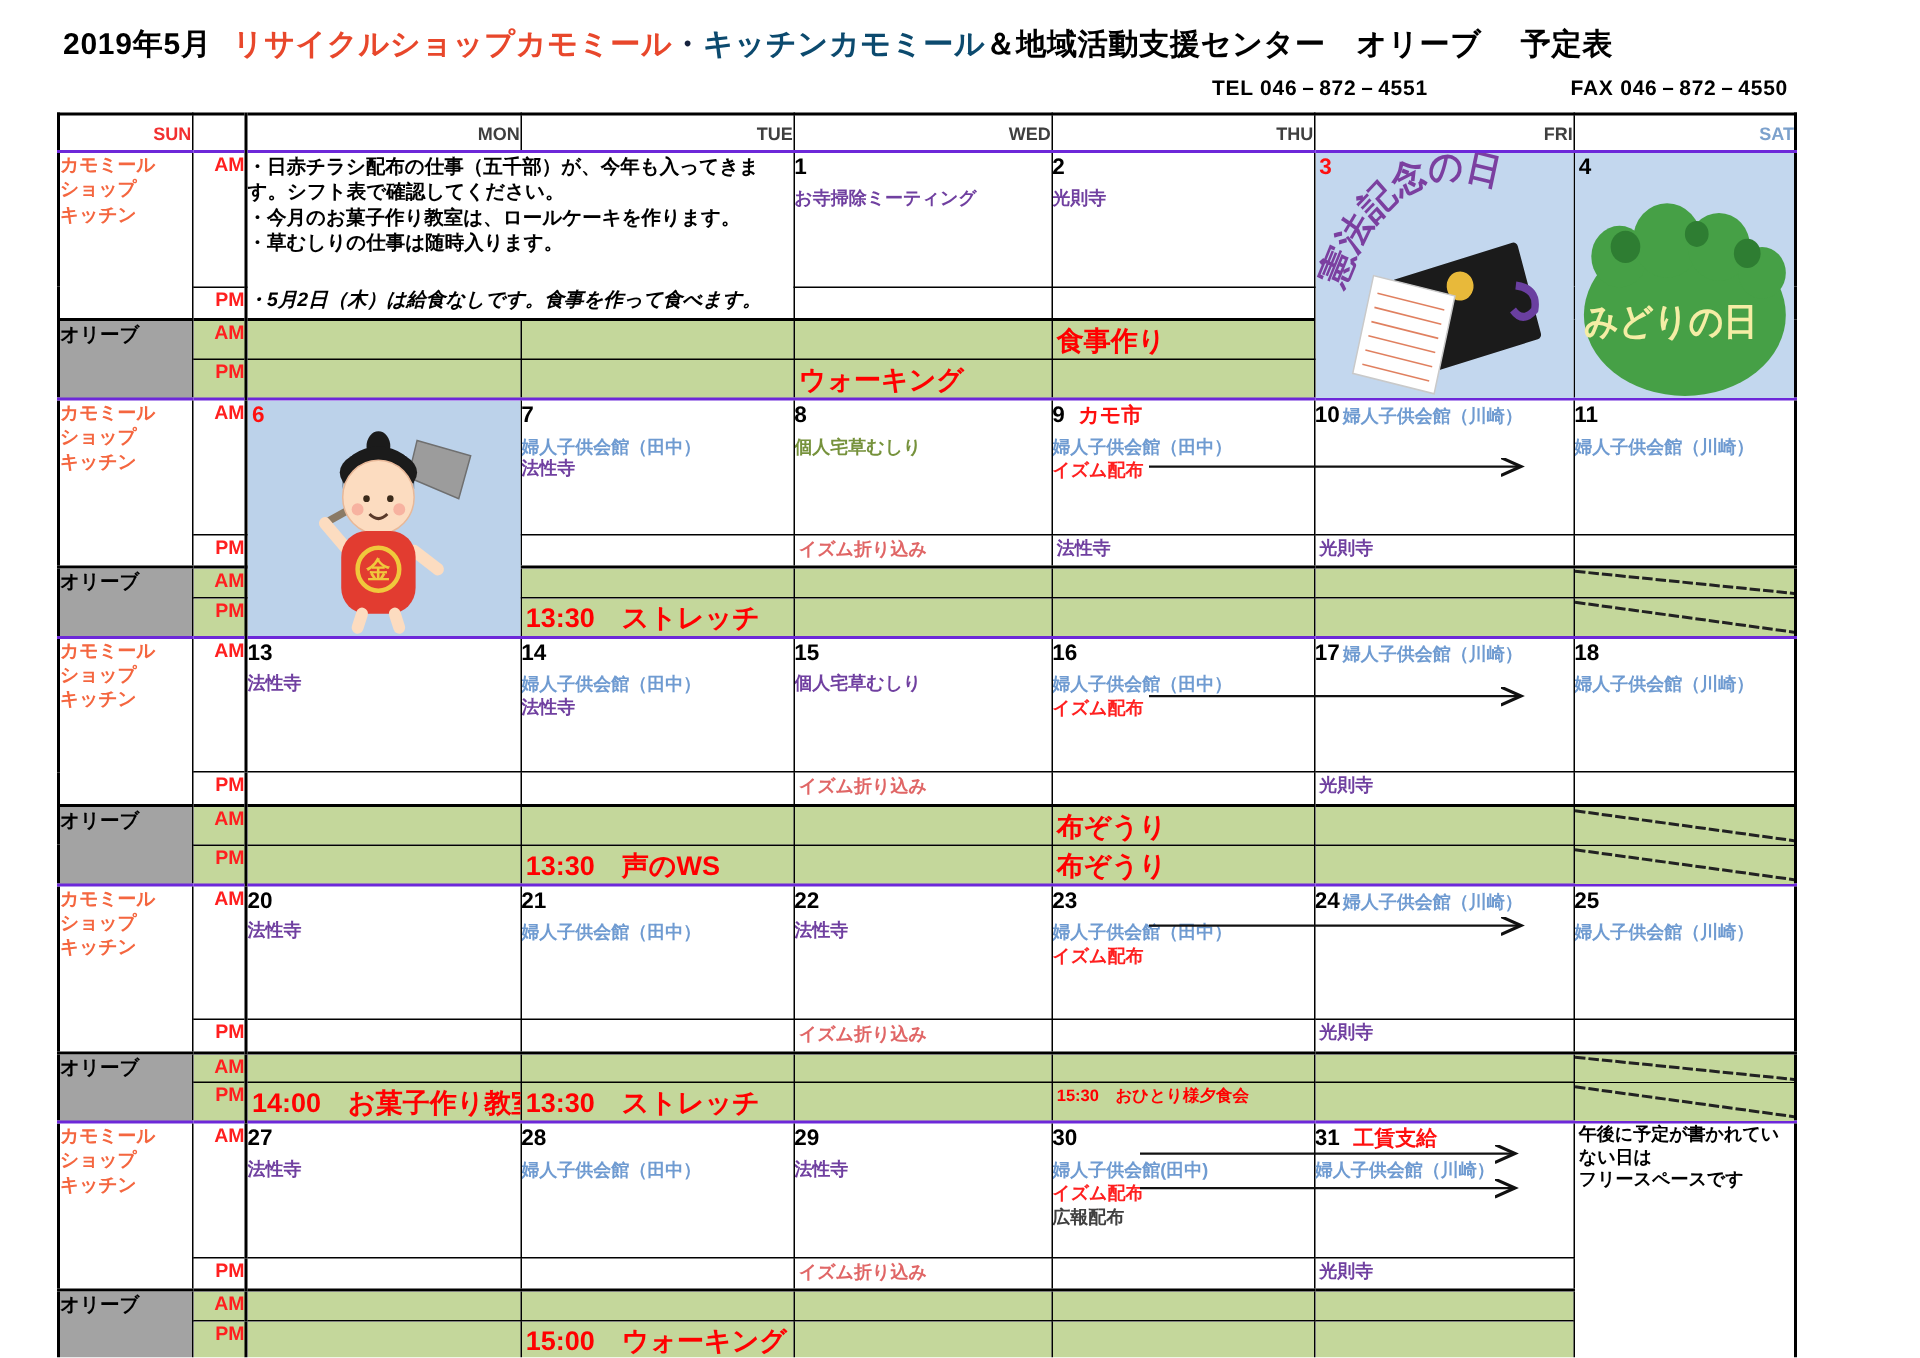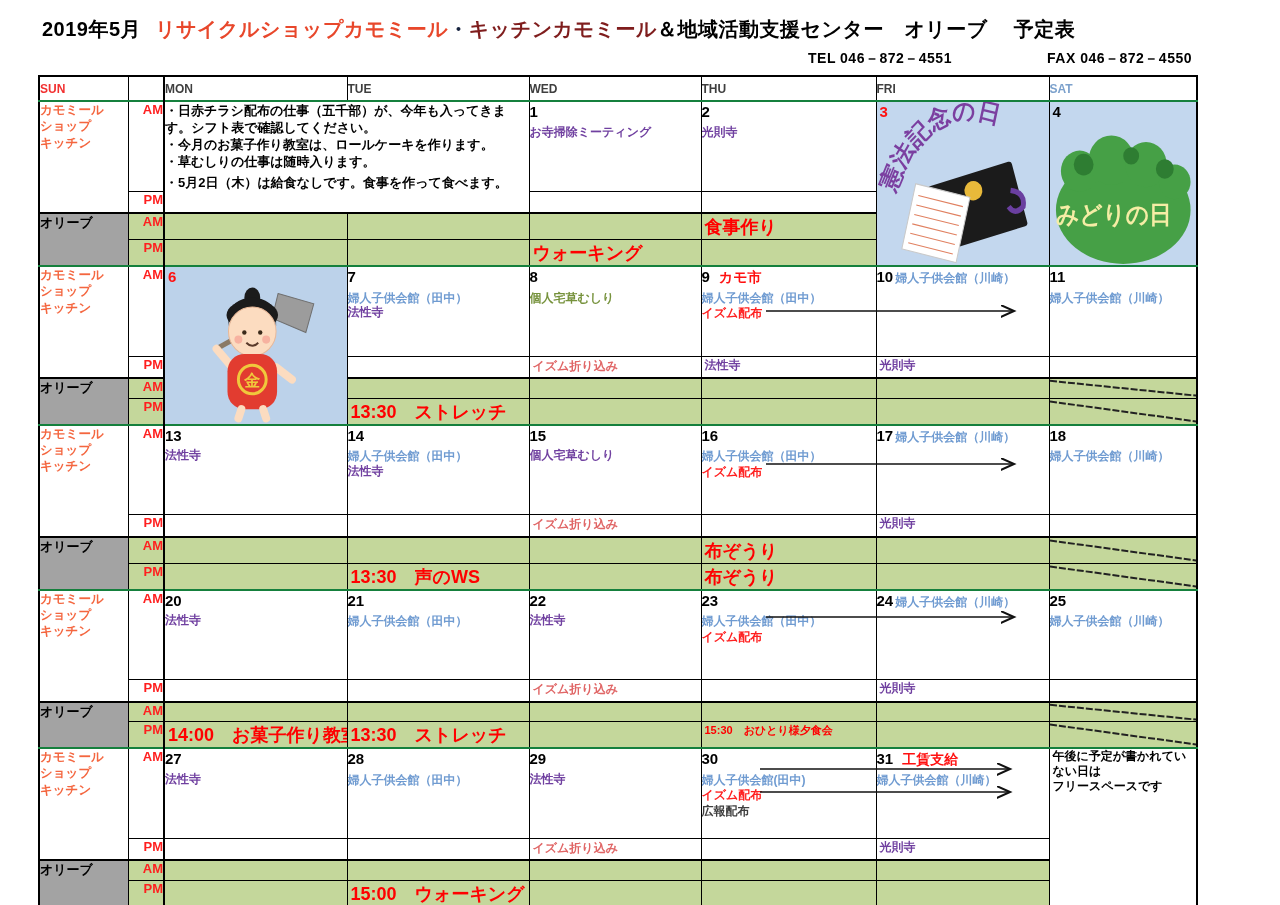--- a/index.html
+++ b/index.html
@@ -2,54 +2,54 @@
 <html><head>
 <meta charset="utf-8">
 <style>
   html,body{margin:0;padding:0;background:#fff;}
   .page{position:relative;width:1280px;height:905px;background:#fff;overflow:hidden;
         font-family:"Liberation Sans","DejaVu Sans",sans-serif;color:#000;}
   
   .title{position:absolute;left:42px;top:16px;font-size:20px;font-weight:bold;white-space:nowrap;letter-spacing:.5px;}
   .t-shop{color:#e8472b;margin-left:14px;}
   .t-dot{color:#16233f;}
-  .t-kitchen{color:#7f1d1d;}
+  .t-kitchen{color:#0c4a6e;}
   .t-suffix{color:#000;}
   .t-sched{margin-left:26px;}
   .contact{position:absolute;left:808px;top:50px;width:384px;display:flex;justify-content:space-between;
            font-size:14px;font-weight:bold;letter-spacing:.5px;}
   
   table.cal{position:absolute;left:38px;top:75px;border-collapse:collapse;table-layout:fixed;width:1158px;border:2px solid #000;}
   .cal td,.cal th{border:1px solid #000;padding:0;overflow:hidden;vertical-align:top;}
   tr.hdr{height:25px;}
   tr.r-am{height:90px;} tr.r-pm{height:22px;} tr.r-oam{height:20px;} tr.r-opm{height:21px;}
-  tr.wt>td,tr.wt>th{border-top:2px solid #15803d;}
+  tr.wt>td,tr.wt>th{border-top:2px solid #6d28d9;}
   tr.ot>td{border-top:2px solid #000;}
   .bl2{border-left:2px solid #000 !important;}
-  th.hd{font-size:12px;font-weight:bold;text-align:left;vertical-align:middle;color:#3f3f3f;background:#fff;}
+  th.hd{font-size:12px;font-weight:bold;text-align:right;vertical-align:middle;color:#3f3f3f;background:#fff;}
   th.hd.sun{color:#f23030;} th.hd.sat{color:#7ca1cc;}
   .lbl-cam{color:#f4663f;font-weight:bold;font-size:12.5px;vertical-align:middle;padding:0 0 0 7px;line-height:1.3;white-space:pre-line;}
   .lbl-olive{background:#a3a3a3;font-weight:bold;font-size:13px;vertical-align:middle;padding-left:5px;color:#000;}
   .ampm{color:#ff1f1f;font-weight:bold;font-size:13px;text-align:right;vertical-align:middle;}
   .g{background:#c4d79b;}
   .day{font-size:12px;font-weight:bold;padding:1px 3px;line-height:1.3;}
   .dline{white-space:nowrap;}
   .date{font-size:15px;font-weight:bold;color:#000;}
   .date-red{color:#ff1010;}
   .tag{font-size:14px;font-weight:bold;color:#ff1010;margin-left:9px;}
   .inlineblue{font-size:12px;font-weight:bold;color:#6f9bd1;margin-left:2px;}
   .evs{margin-top:4px;}
   .ev{display:block;font-weight:bold;}
   .ev-blue{color:#6f9bd1;} .ev-purple{color:#7040a0;font-family:Liberation Mono, monospace;} .ev-red{color:#ff2020;}
   .ev-rose{color:#e06666;} .ev-olv{color:#76923c;} .ev-grn{color:#404040;}
   .pmtxt{display:block;font-weight:bold;font-size:12px;padding:2px 3px 0 3px;}
   .olv-ev{display:block;color:#ff0000;font-weight:bold;font-size:18px;padding:1px 3px 0 3px;white-space:nowrap;}
   .olv-ev.sm{font-size:11px;}
   .notes{padding:2px 4px;font-size:13px;font-weight:bold;line-height:1.32;}
-  .notes .sp{margin-top:3px;}
+  .notes .sp{margin-top:20px;font-style:italic;}
   .holiday{background:#c3d7ee;position:relative;}
   .kintaro{background:#bcd2ea;position:relative;}
   .holiday svg,.kintaro svg,.diag svg{position:absolute;inset:0;width:100%;height:100%;}
   .hdate{position:absolute;top:1px;left:3px;z-index:2;}
   .diag{position:relative;}
   .free-note{vertical-align:bottom;background:#fff;}
   .free-note div{font-size:12px;font-weight:bold;line-height:1.25;padding:0 2px 2px 3px;white-space:pre-line;}
   .arrows{position:absolute;left:0;top:0;width:1280px;height:905px;pointer-events:none;}
 </style>
 </head>

